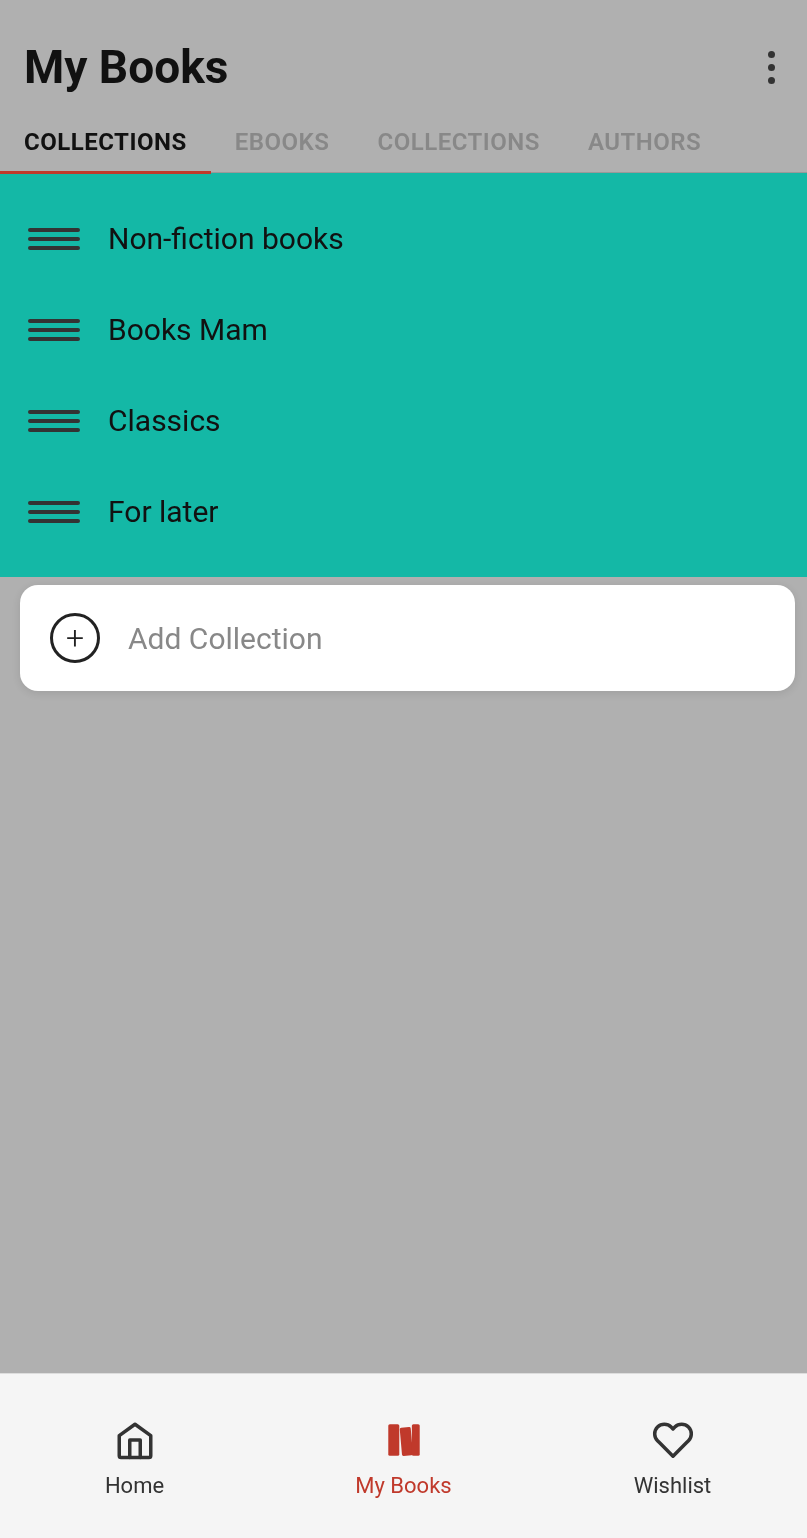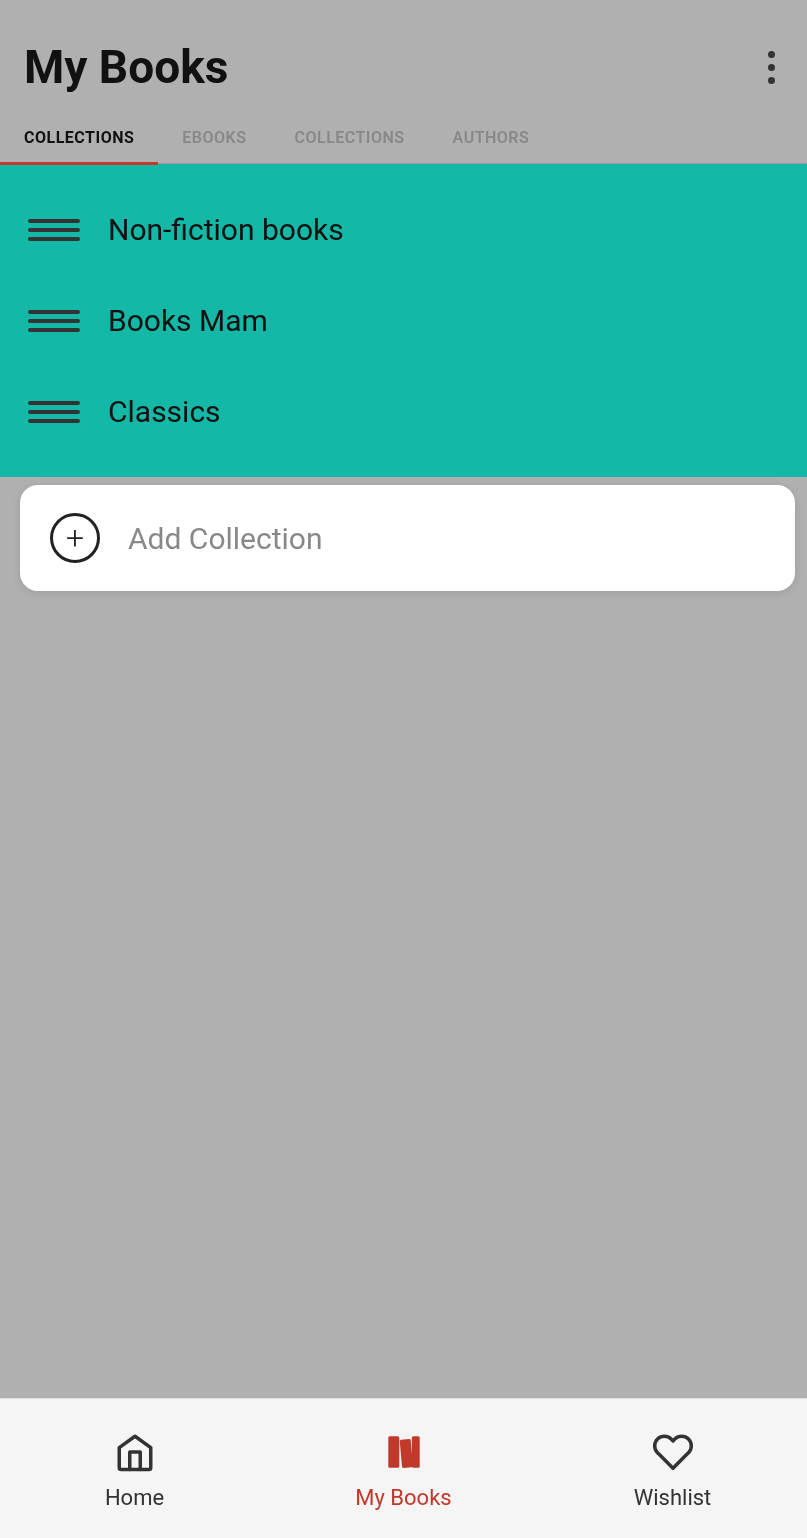--- a/index.html
+++ b/index.html
@@ -49,21 +49,21 @@
     .tabs {
       display: flex;
       padding: 0 0 0 0;
       margin-top: 16px;
       border-bottom: 1.5px solid #999;
       background: #b0b0b0;
     }
 
     .tab {
       padding: 18px 24px 16px 24px;
-      font-size: 16px;
+      font-size: 24px;
       font-weight: 600;
       color: #888;
       cursor: pointer;
       position: relative;
       letter-spacing: 0.5px;
       white-space: nowrap;
     }
 
     .tab.active {
       color: #111;
@@ -151,21 +151,21 @@
       color: #888;
       font-weight: 400;
     }
 
     
     .bottom-nav {
       position: absolute;
       bottom: 0;
       left: 0;
       right: 0;
-      height: 140px;
+      height: 165px;
       background: #f5f5f5;
       display: flex;
       align-items: center;
       justify-content: space-around;
       border-top: 1px solid #ddd;
     }
 
     .nav-item {
       display: flex;
       flex-direction: column;
@@ -239,20 +239,28 @@
 
   <div class="collection-item">
     <div class="collection-icon">
       <span></span>
         <span></span>
         <span></span>
     </div>
     <span class="collection-name">Classics</span>
   </div>
 
+  <div class="collection-item">
+    <div class="collection-icon">
+      <span></span>
+        <span></span>
+        <span></span>
+    </div>
+    <span class="collection-name">For later</span>
+  </div>
 
 </div>
 
 <div class="add-collection-btn">
   <div class="add-collection-icon"></div>
   <span class="add-collection-label">Add Collection</span>
 </div>
 
 <div class="bottom-nav">
 

